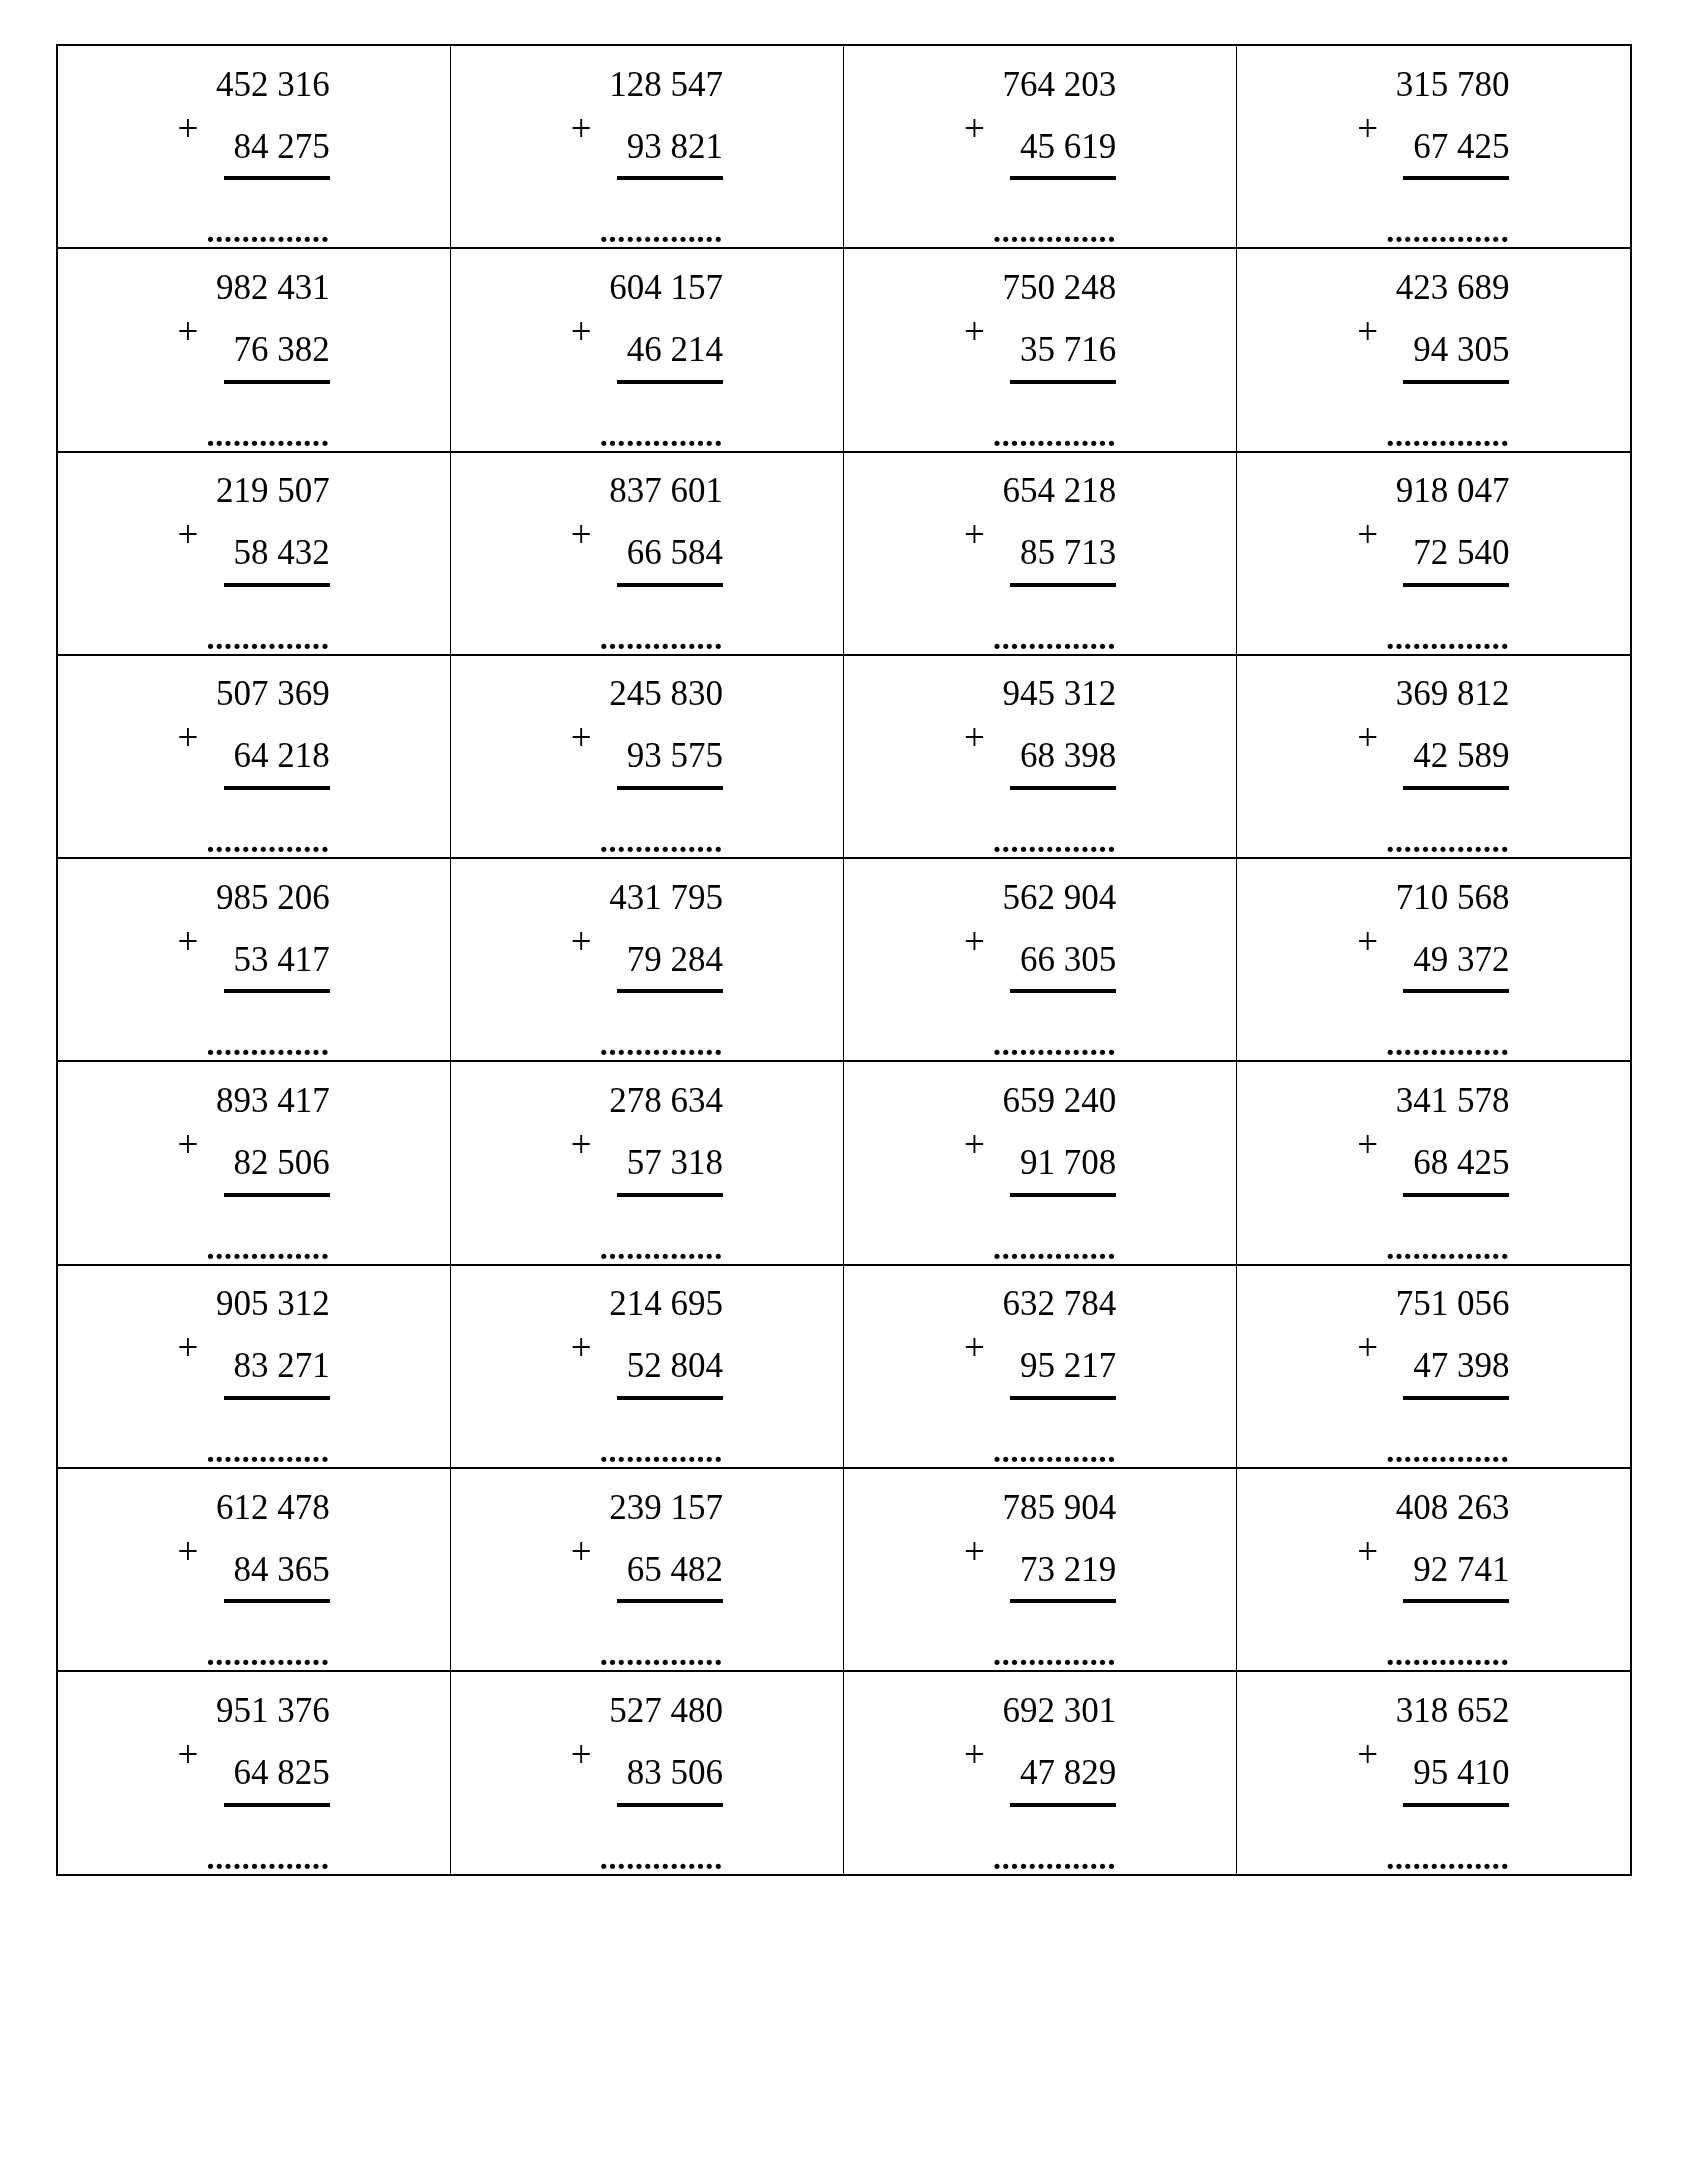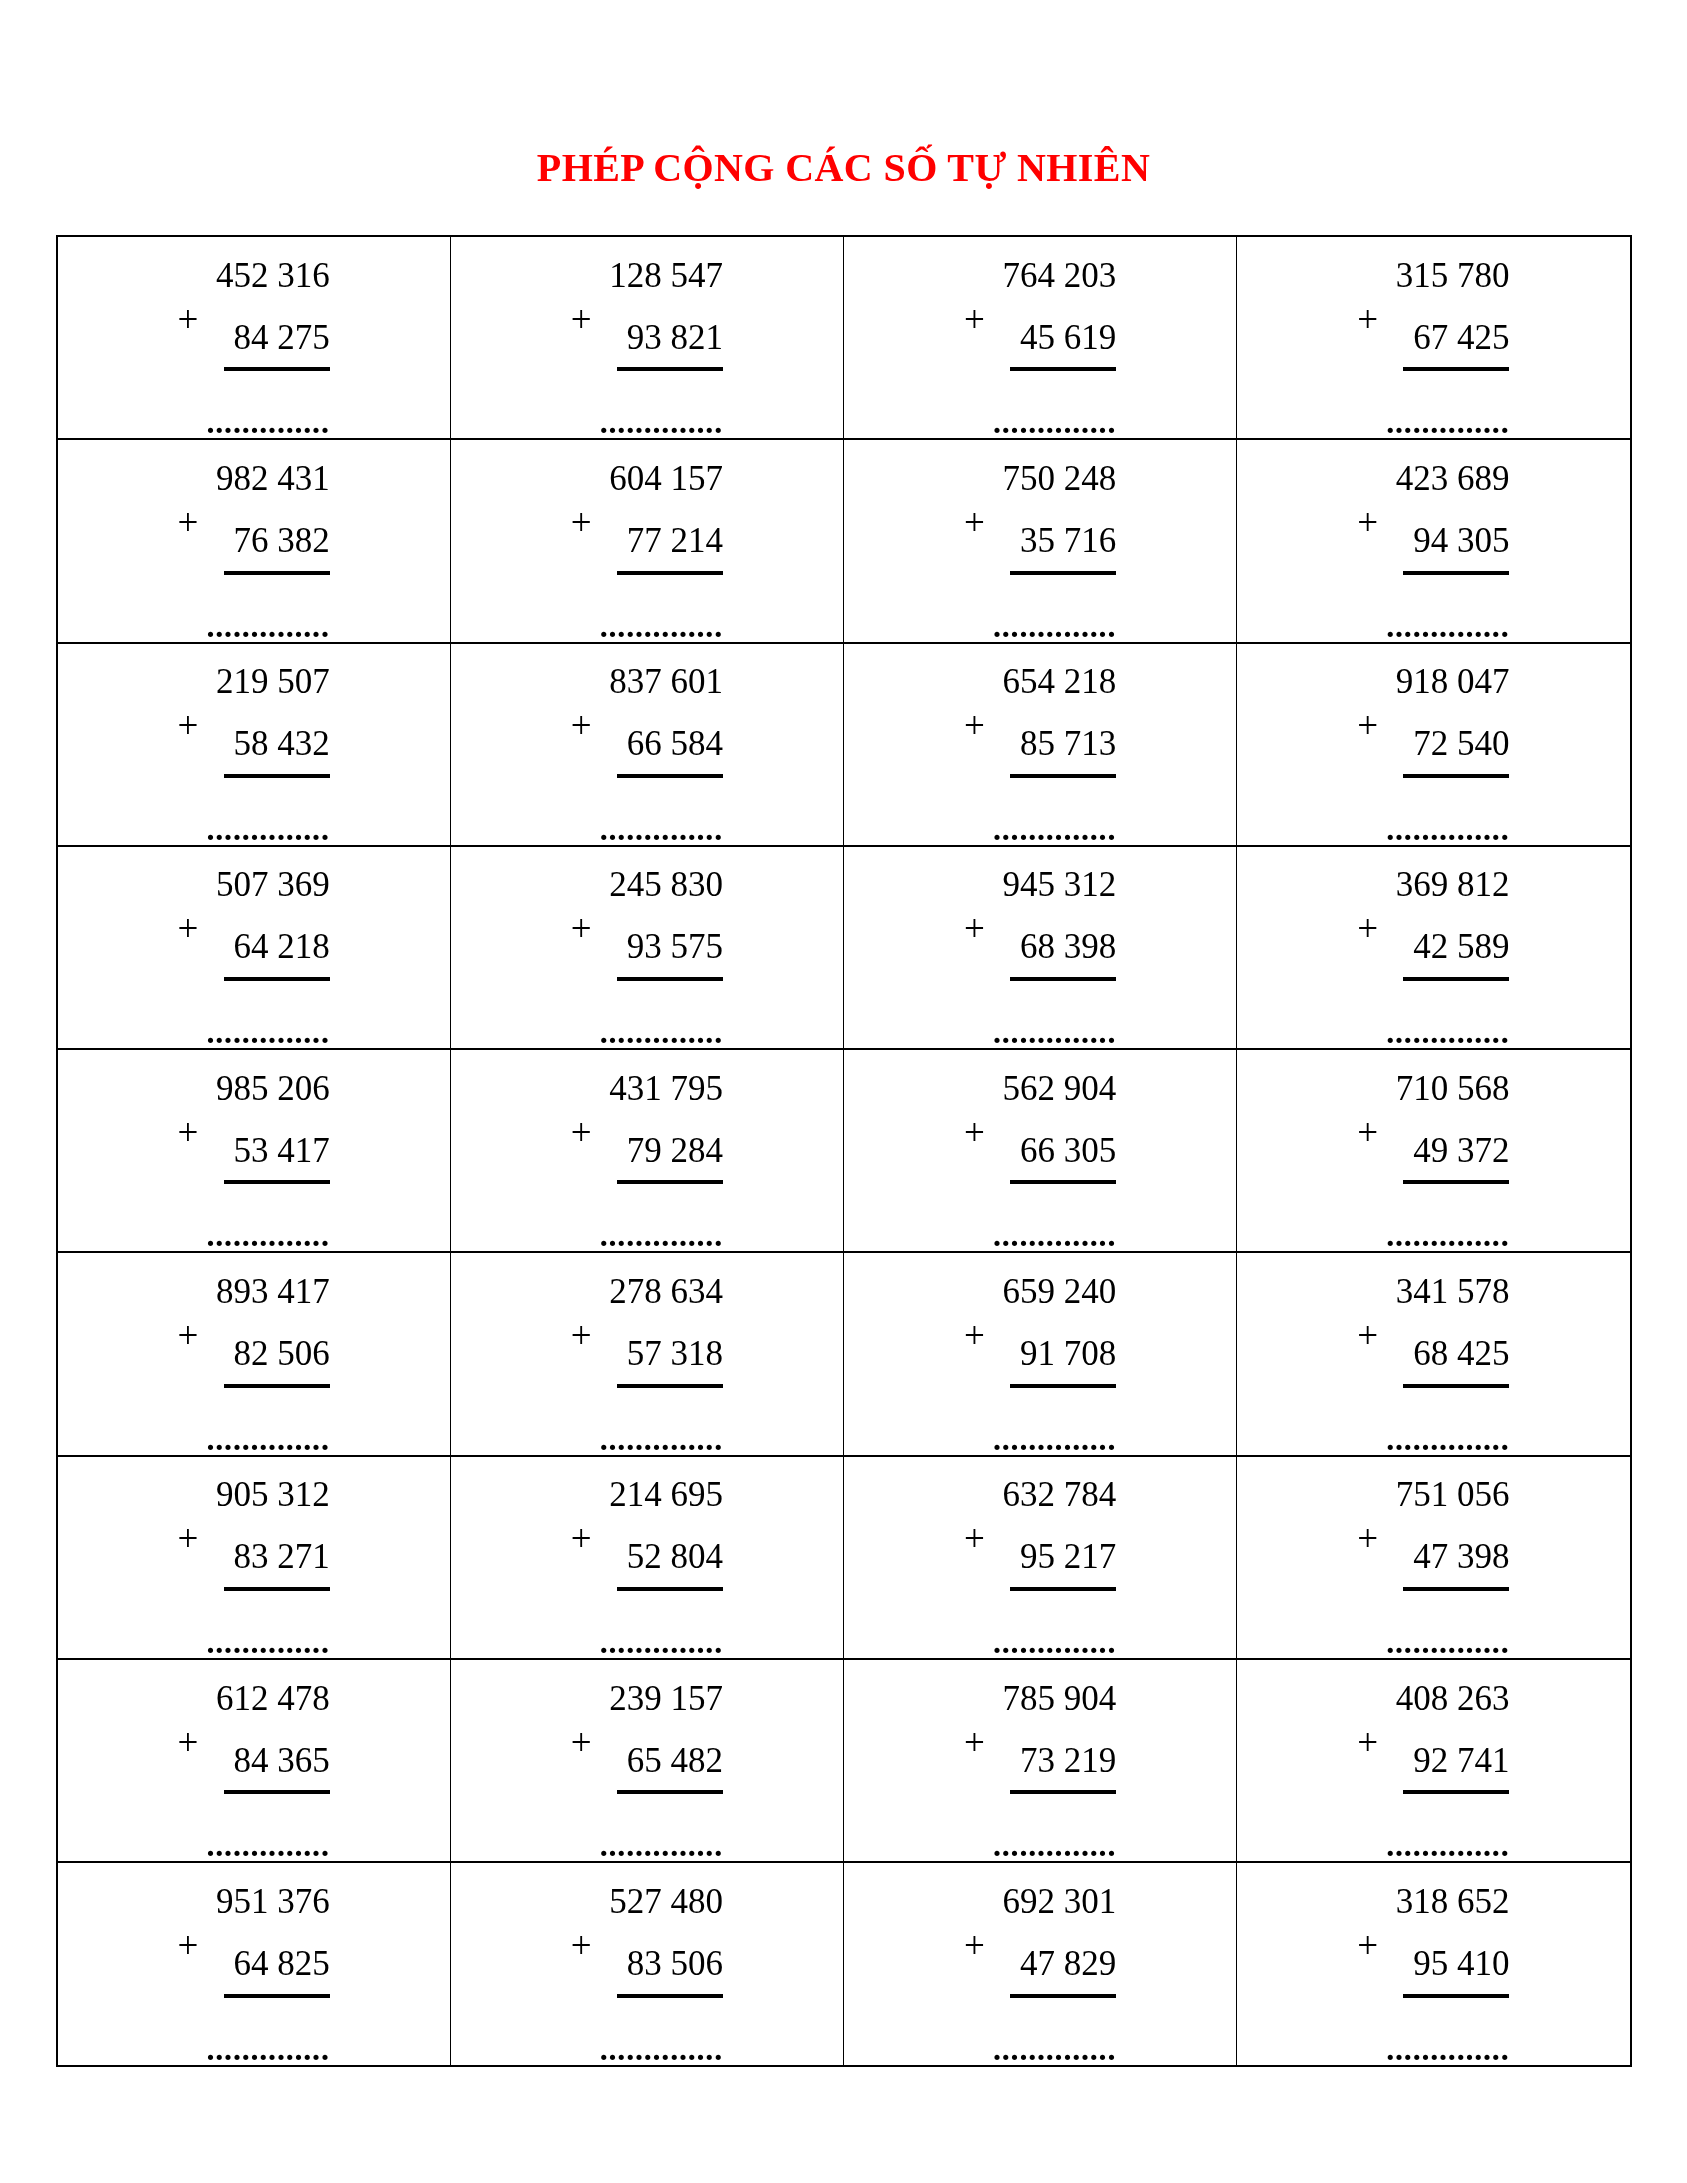--- a/index.html
+++ b/index.html
@@ -76,21 +76,20 @@
     line-height: 1;
     letter-spacing: 0.8px;
     margin-top: 35px;
     text-align: center;
   }
 </style>
 </head>
 <body>
 
 <div class="page">
-  <h1 class="title" style="color: rgb(255, 0, 0);">PHÉP CỘNG CÁC SỐ TỰ NHIÊN</h1>
 
   <table class="problems">
     <tbody id="problems-body">
         <tr>
           <td class="cell">
     <div class="problem">
       <div class="addend top">452 316</div>
       <div class="plus">+</div>
       <div class="addend bottom">84 275</div>
       <div class="sum-line"></div>
@@ -132,21 +131,21 @@
       <div class="plus">+</div>
       <div class="addend bottom">76 382</div>
       <div class="sum-line"></div>
       <div class="dots">..............</div>
     </div>
   </td>
           <td class="cell">
     <div class="problem">
       <div class="addend top">604 157</div>
       <div class="plus">+</div>
-      <div class="addend bottom">77 214</div>
+      <div class="addend bottom">46 214</div>
       <div class="sum-line"></div>
       <div class="dots">..............</div>
     </div>
   </td>
           <td class="cell">
     <div class="problem">
       <div class="addend top">750 248</div>
       <div class="plus">+</div>
       <div class="addend bottom">35 716</div>
       <div class="sum-line"></div>

